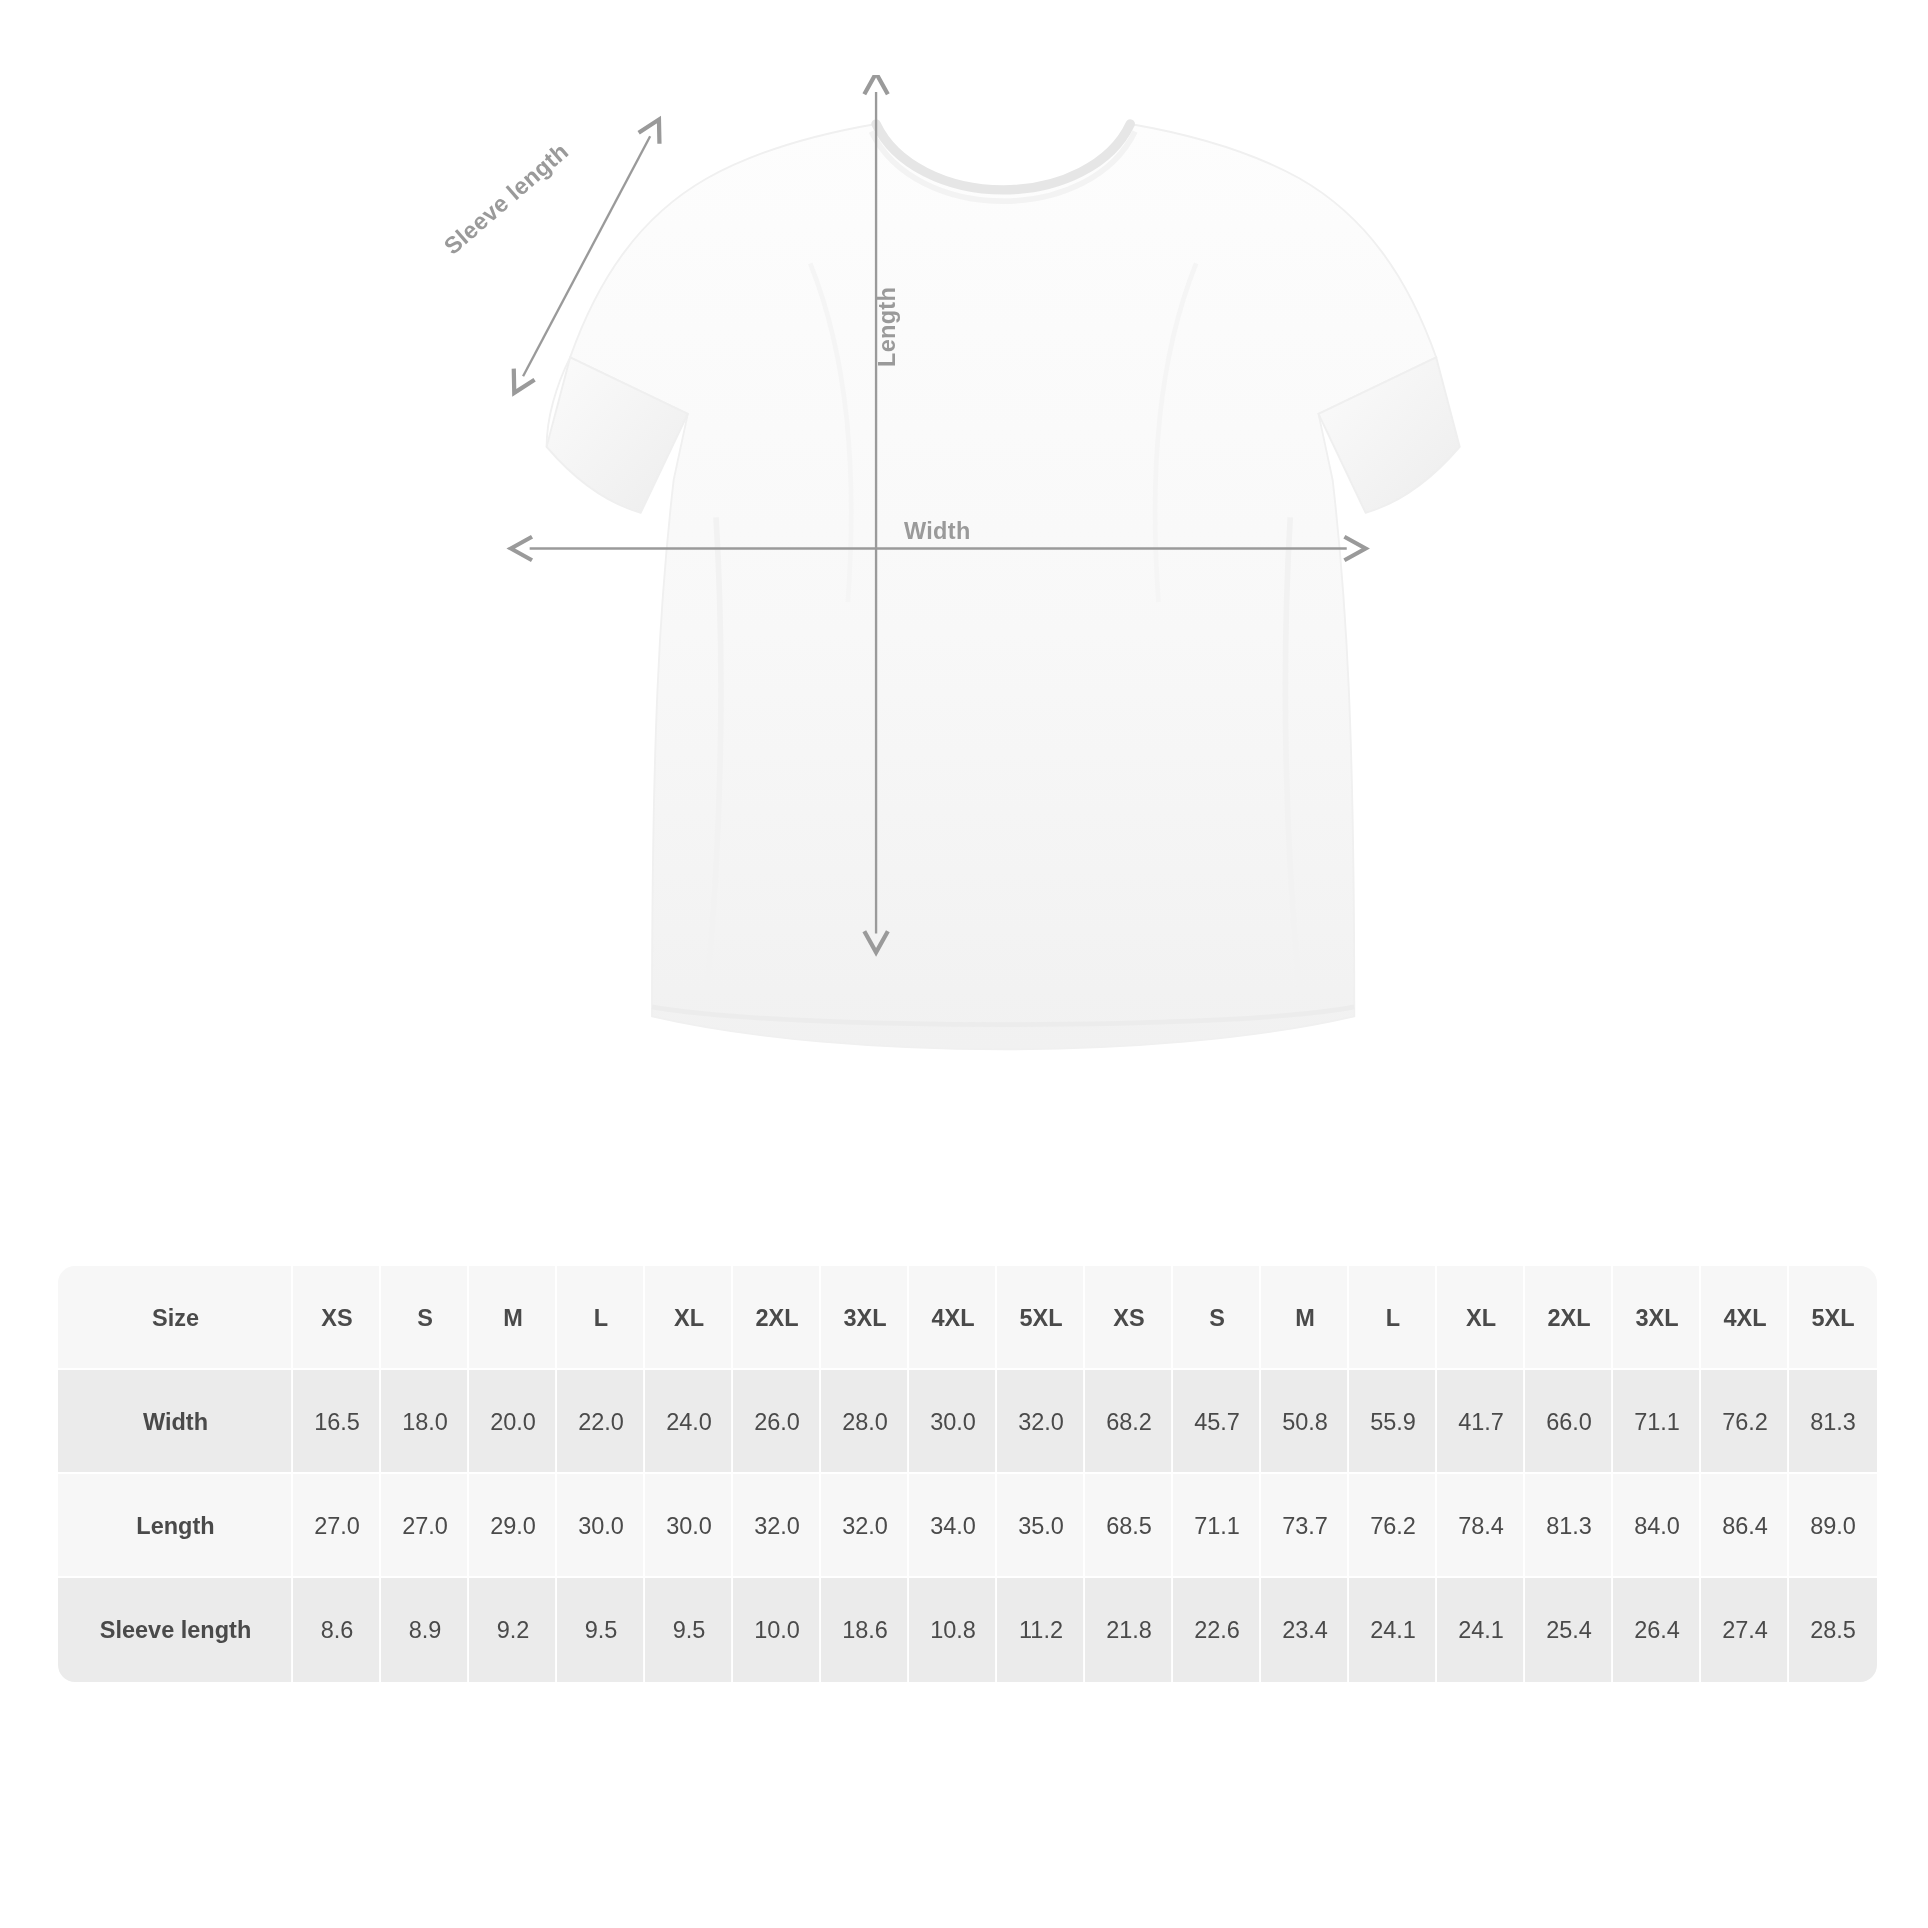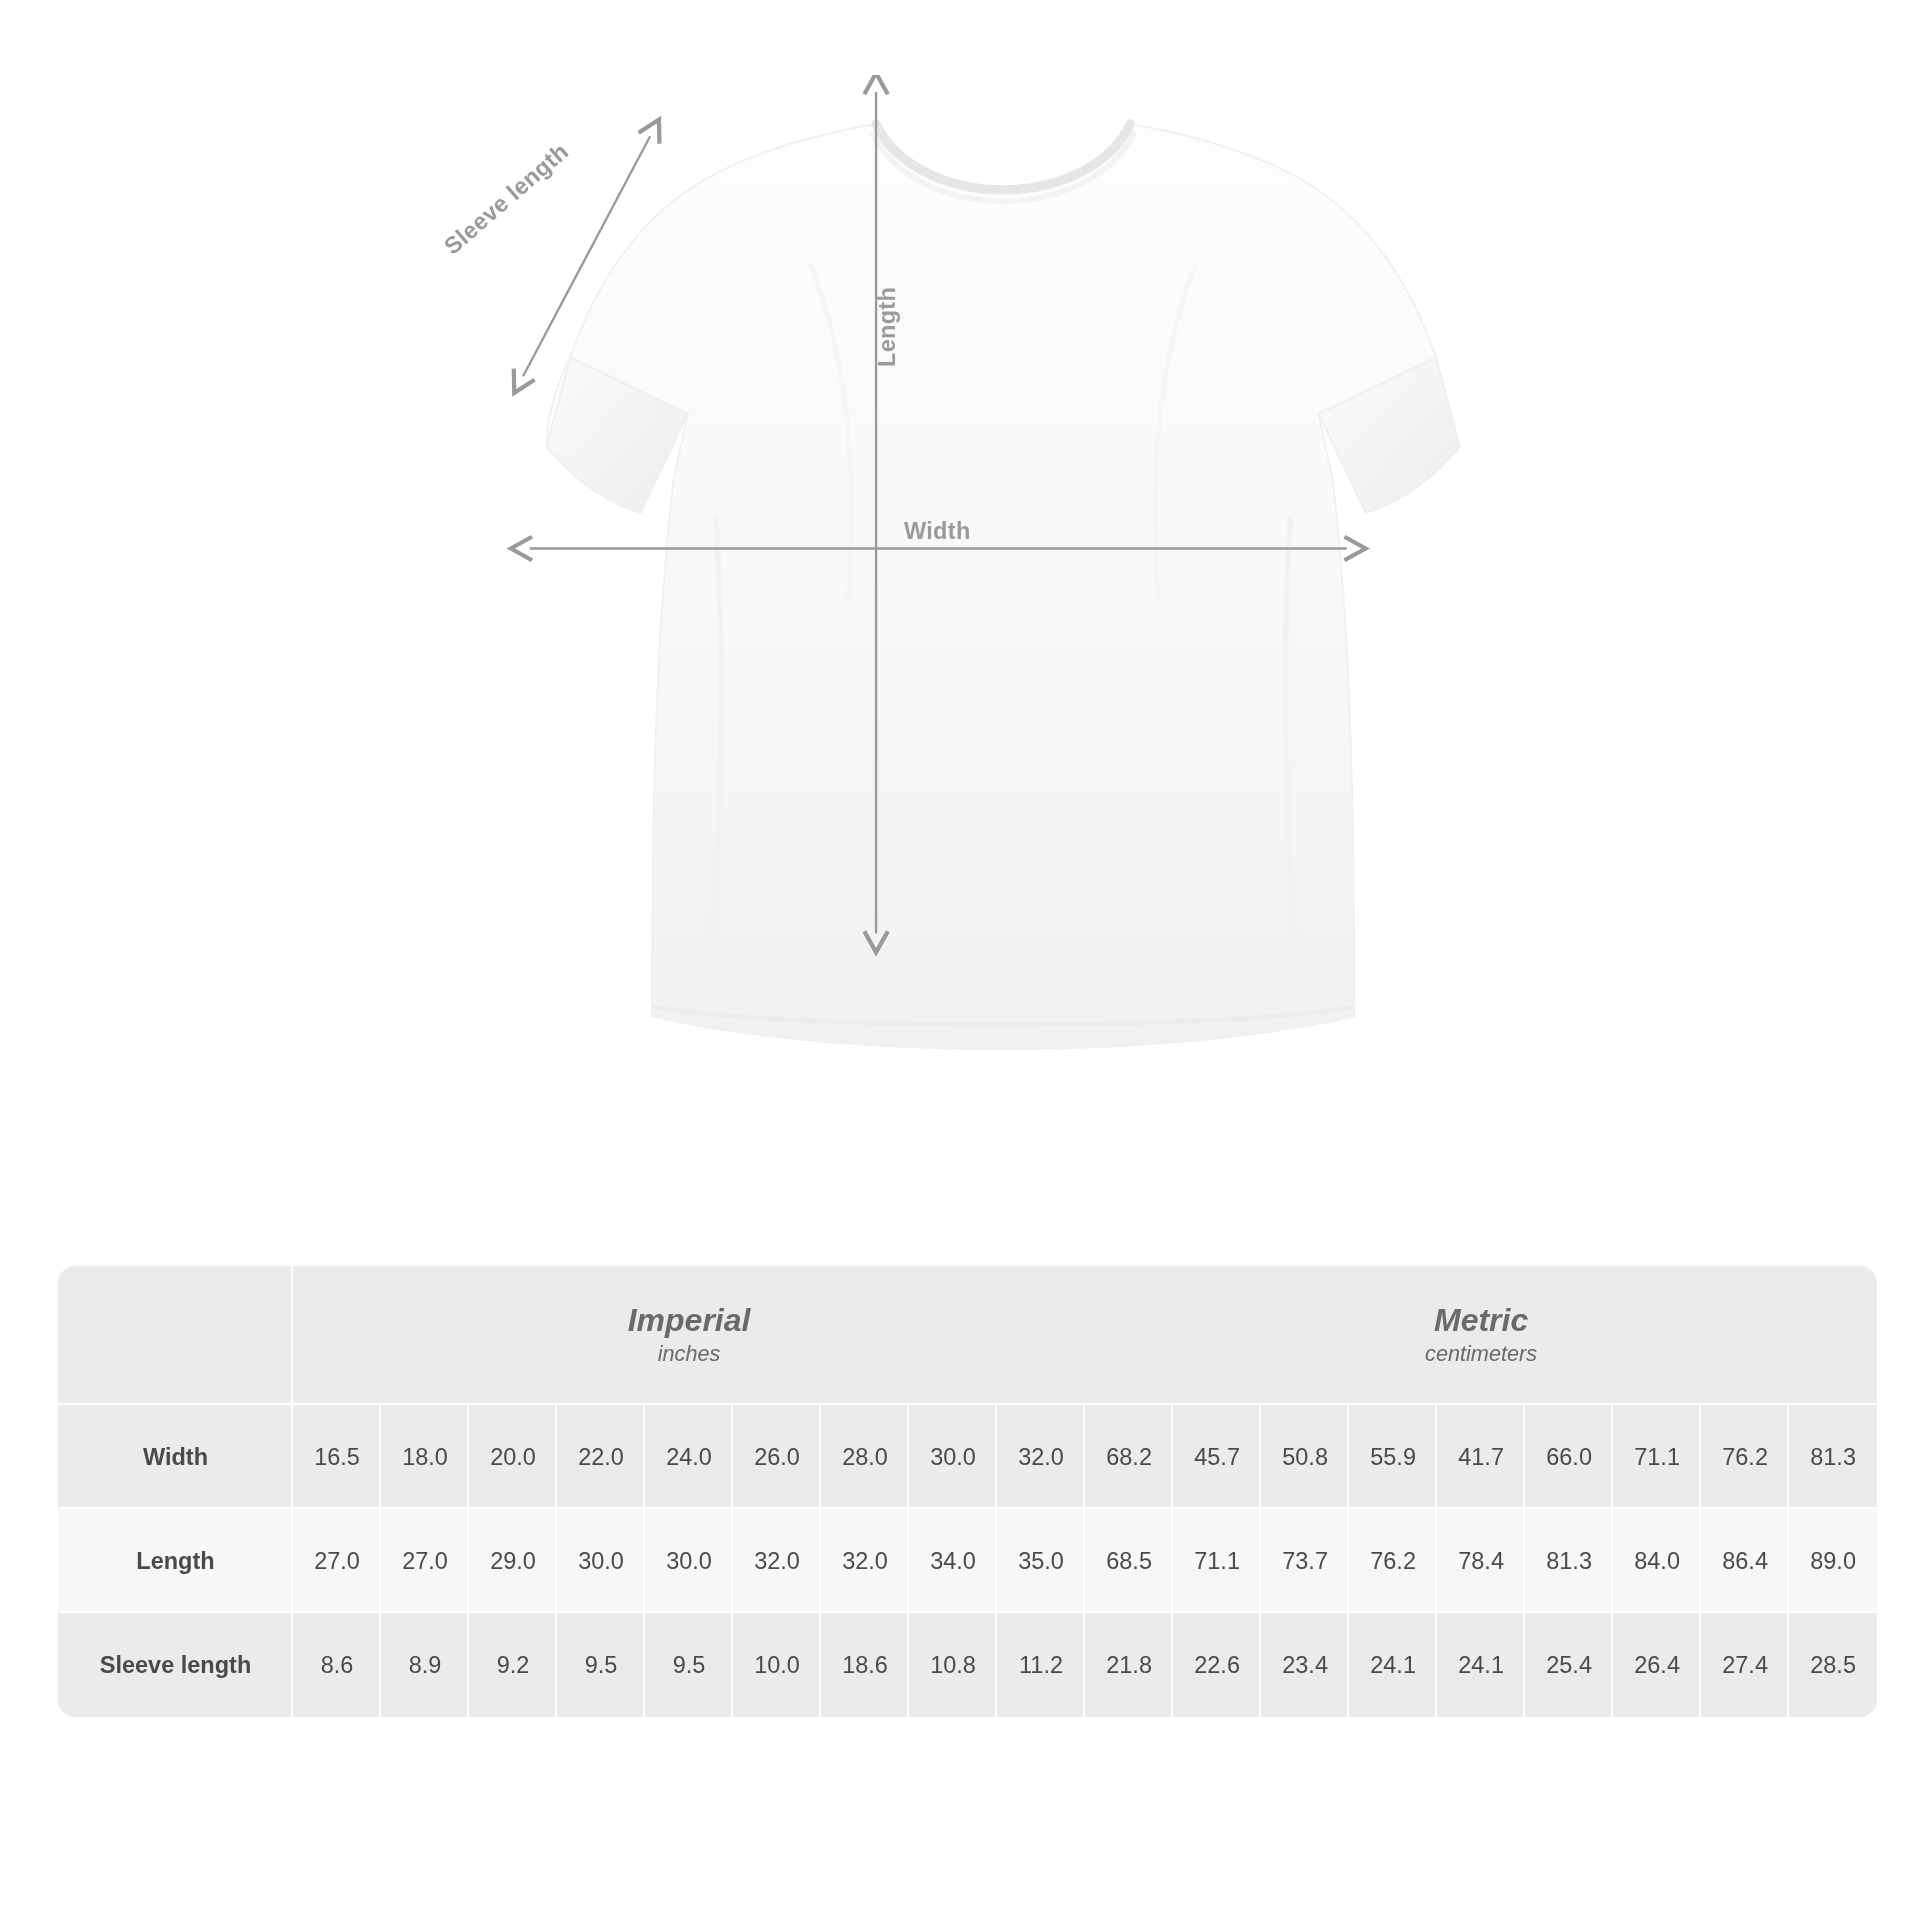--- a/index.html
+++ b/index.html
@@ -237,32 +237,42 @@
   </div>
 
 
   <div class="table-wrap">
     <table class="size-table">
       <colgroup>
         <col style="width:235px">
         <col span="18" style="width:88px">
       </colgroup>
       <tbody>
-        <tr class="unit-row">
-          <td class="corner-cell both-sep"></td>
-          <td class="row-sep" colspan="9">
-            <div class="unit-name">Imperial</div>
-            <div class="unit-sub">inches</div>
-          </td>
-          <td class="row-sep" colspan="9">
-            <div class="unit-name">Metric</div>
-            <div class="unit-sub">centimeters</div>
-          </td>
+
+        <tr class="head-row">
+          <td class="rowhead both-sep">Size</td>
+          <td class="both-sep">XS</td>
+          <td class="both-sep">S</td>
+          <td class="both-sep">M</td>
+          <td class="both-sep">L</td>
+          <td class="both-sep">XL</td>
+          <td class="both-sep">2XL</td>
+          <td class="both-sep">3XL</td>
+          <td class="both-sep">4XL</td>
+          <td class="both-sep">5XL</td>
+          <td class="both-sep">XS</td>
+          <td class="both-sep">S</td>
+          <td class="both-sep">M</td>
+          <td class="both-sep">L</td>
+          <td class="both-sep">XL</td>
+          <td class="both-sep">2XL</td>
+          <td class="both-sep">3XL</td>
+          <td class="both-sep">4XL</td>
+          <td class="row-sep">5XL</td>
         </tr>
-
 
         <tr class="data-row odd">
           <td class="rowhead both-sep">Width</td>
           <td class="both-sep">16.5</td>
           <td class="both-sep">18.0</td>
           <td class="both-sep">20.0</td>
           <td class="both-sep">22.0</td>
           <td class="both-sep">24.0</td>
           <td class="both-sep">26.0</td>
           <td class="both-sep">28.0</td>

